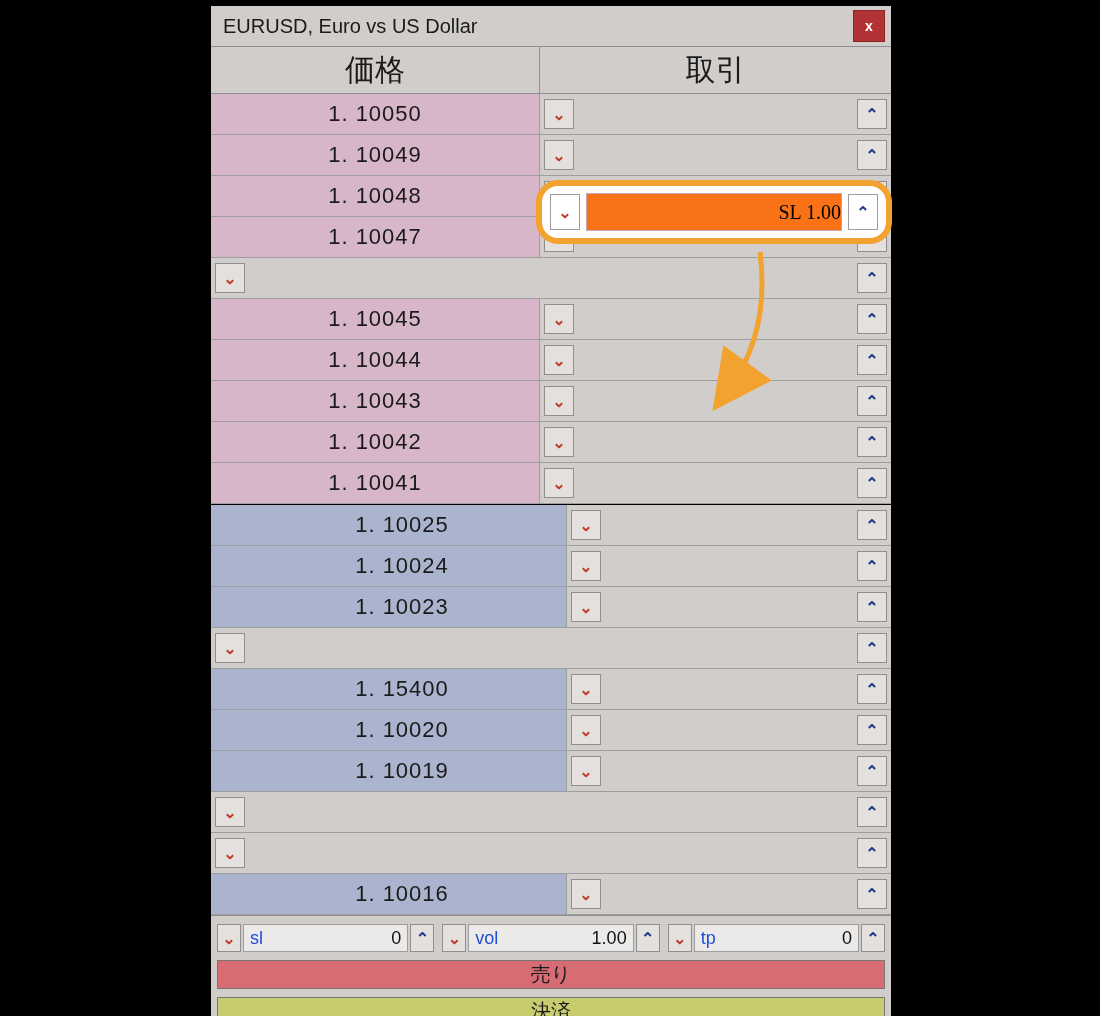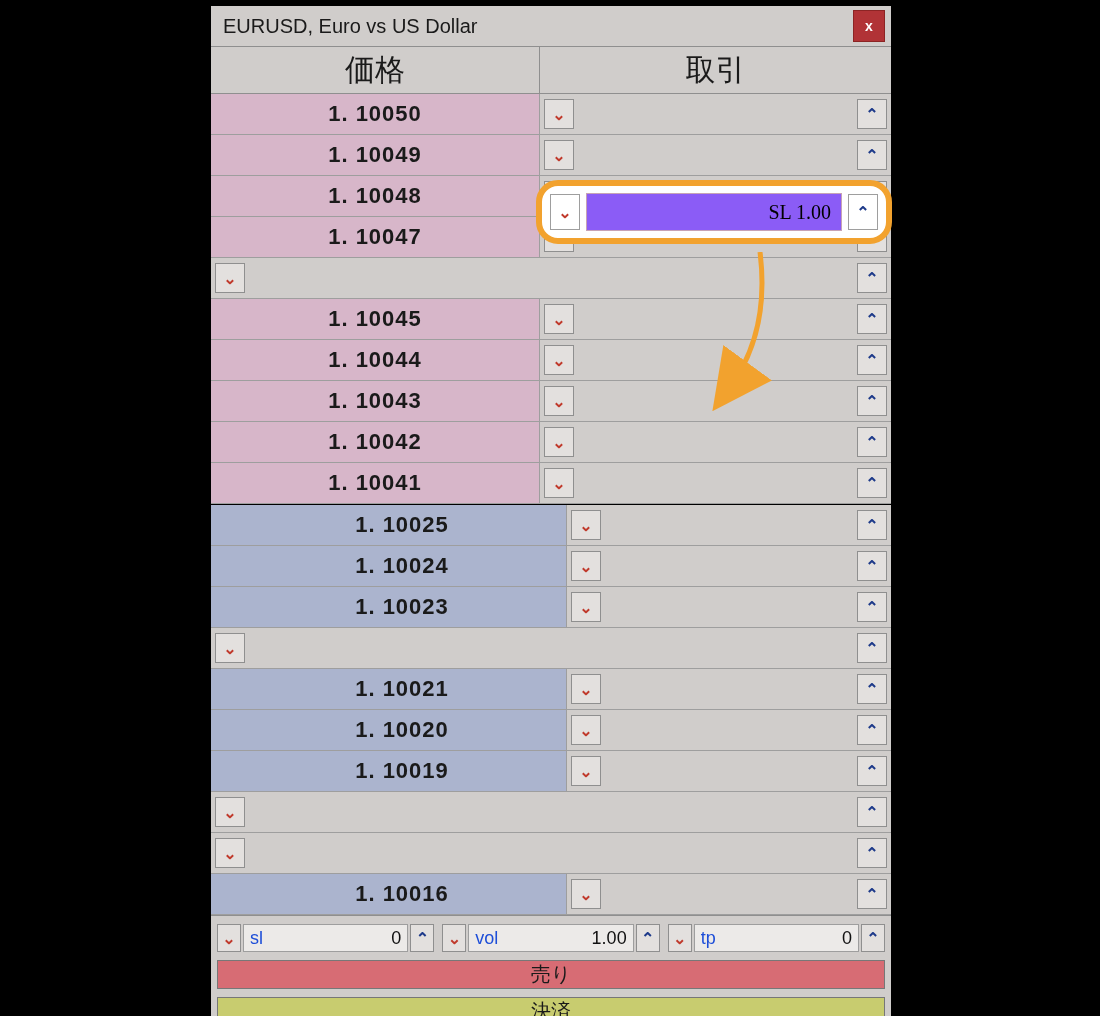--- a/index.html
+++ b/index.html
@@ -11,30 +11,30 @@
   .titlebar{display:flex;align-items:center;height:40px;border-bottom:1px solid #8f8f8f;}
   .titlebar .t{flex:1;padding-left:12px;font-size:20px;}
   .close{width:30px;height:30px;margin-right:6px;background:#b13336;border:1px solid #8c2424;
     color:#fff;display:flex;align-items:center;justify-content:center;font-weight:bold;font-size:14px;cursor:pointer;}
   .head{display:flex;height:46px;border-bottom:1px solid #8f8f8f;background:#d0cdcb;}
   .head div{display:flex;align-items:center;justify-content:center;font-size:30px;}
   .head .h1{width:328px;border-right:1px solid #8f8f8f;}
   .head .h2{flex:1;}
   .sep{height:1px;background:#000;}
   .row{display:flex;height:40px;border-bottom:1px solid #9e9e9e;}
-  .price{width:328px;border-right:1px solid #9e9e9e;display:flex;align-items:center;justify-content:center;font-size:22px;letter-spacing:1px;font-weight:bold;}
+  .price{width:328px;border-right:1px solid #9e9e9e;display:flex;align-items:center;justify-content:center;font-size:22px;letter-spacing:1px;}
   .ask .price{background:#d7b6c9;}
   .bid .price{background:#abb4ce;padding-left:27px;}
   .trade{flex:1;display:flex;align-items:center;padding:0 4px;}
   .btn{width:28px;height:28px;border:1px solid #8f8f8f;background:#e3e0de;display:flex;align-items:center;justify-content:center;cursor:pointer;}
   .chev-d{color:#c0392b;font-weight:bold;}
   .chev-u{color:#1e3a8a;font-weight:bold;}
   .spacer{flex:1;}
   .callout{position:absolute;left:536px;top:180px;width:356px;height:64px;border:6px solid #f2a22e;border-radius:22px;background:#fff;display:flex;align-items:center;padding:0 8px;box-sizing:border-box;}
-  .callout .slbox{flex:1;height:36px;border:1px solid #c7a3b5;background:#8b5cf6;display:flex;align-items:center;justify-content:flex-end;padding-right:10px;font-size:20px;margin:0 6px;}
+  .callout .slbox{flex:1;height:36px;border:1px solid #c7a3b5;background:#f97316;display:flex;align-items:center;justify-content:flex-end;font-size:20px;margin:0 6px;}
   .callbtn{width:28px;height:34px;border:1px solid #9e9e9e;background:#fff;display:flex;align-items:center;justify-content:center;cursor:pointer}
   .inputs{display:flex;gap:8px;padding:8px 6px;border-top:1px solid #8f8f8f;}
   .grp{flex:1;display:flex;align-items:center;border:none;}
   .grp .btn{height:26px;width:22px;}
   .grp .fld{flex:1;height:26px;border:1px solid #9e9e9e;background:#eceae8;display:flex;align-items:center;font-size:18px;padding:0 6px;justify-content:space-between;margin:0 2px;}
   .grp .fld .lab{color:#1d4ed8;}
   .grp .fld .val{color:#111;}
   .actions{display:flex;gap:8px;padding:0 6px 8px 6px;flex-direction:column;}
   .act{flex:1;height:34px;display:flex;align-items:center;justify-content:center;font-size:20px;border:1px solid #777;cursor:pointer;}
   .sell{background:#d76c74;}
@@ -220,21 +220,21 @@
           <div class="btn">
             <span class="chev-d">⌄</span>
           </div>
           <div class="spacer"></div>
           <div class="btn">
             <span class="chev-u">⌃</span>
           </div>
         </div>
       </div>
       <div class="row bid">
-        <div class="price">1. 10021</div>
+        <div class="price">1. 15400</div>
         <div class="trade">
           <div class="btn">
             <span class="chev-d">⌄</span>
           </div>
           <div class="spacer"></div>
           <div class="btn">
             <span class="chev-u">⌃</span>
           </div>
         </div>
       </div>

